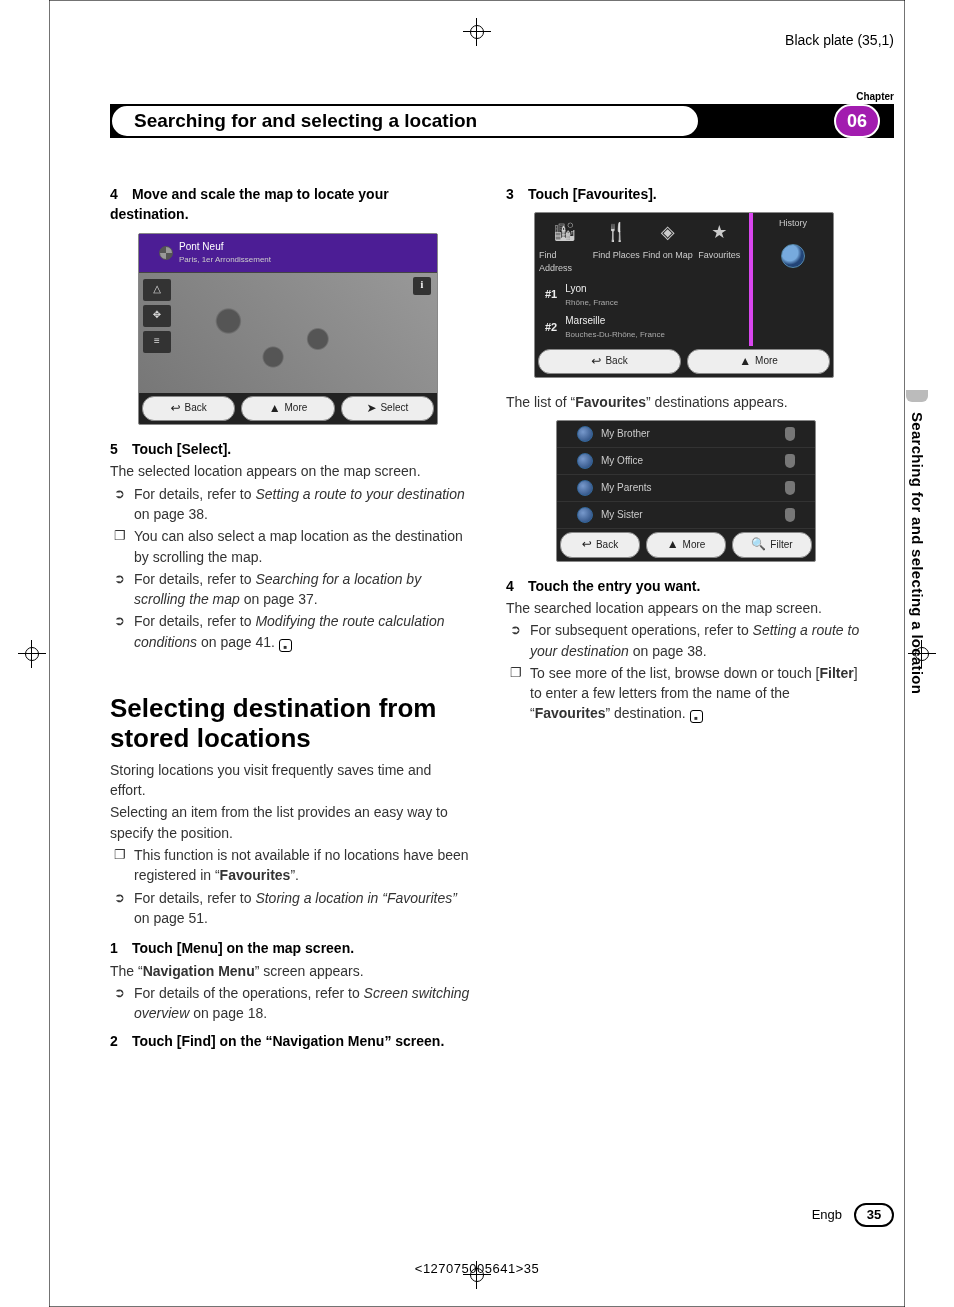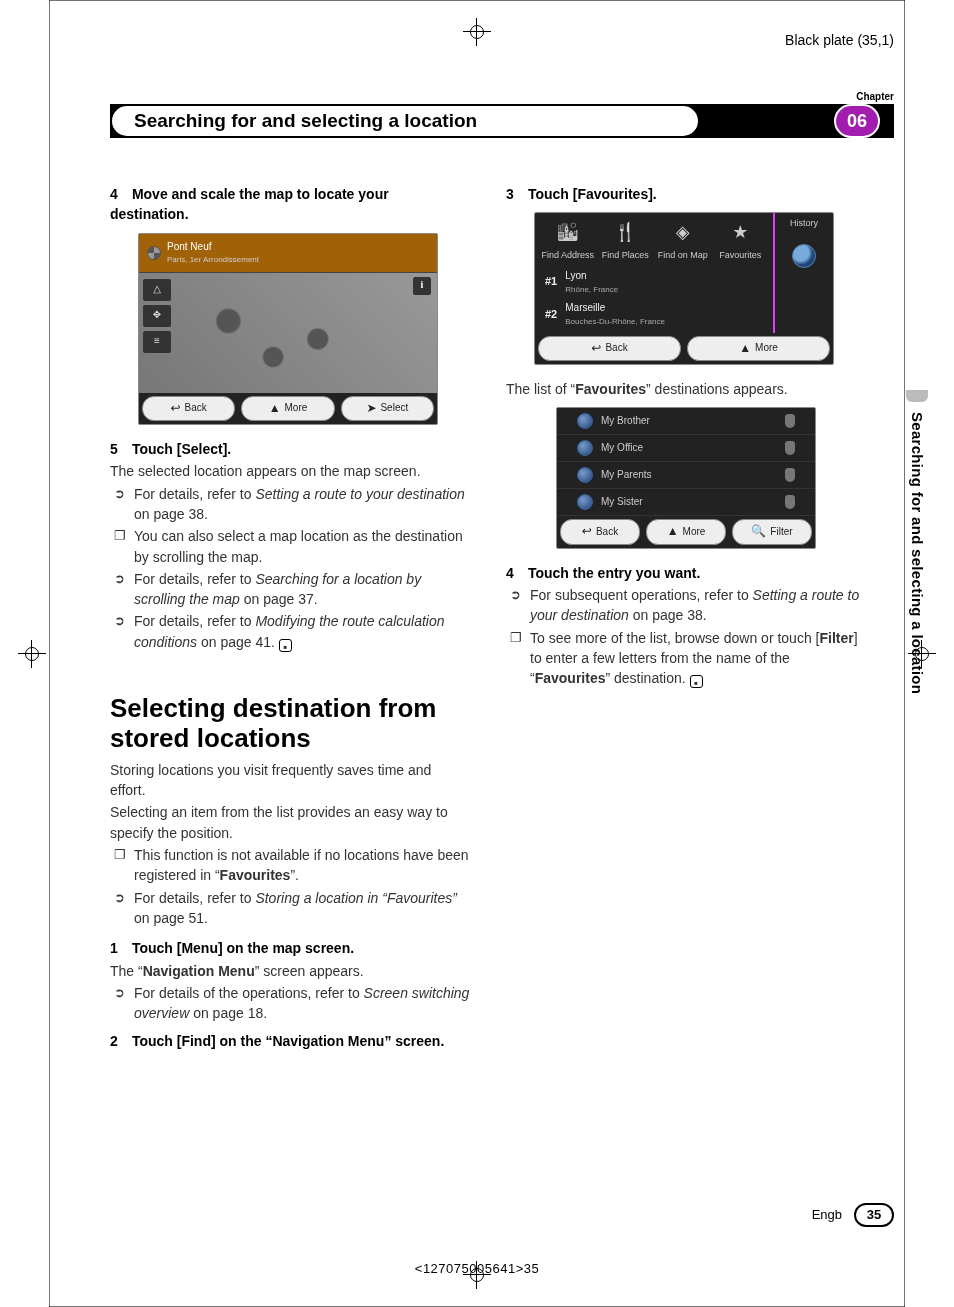--- a/index.html
+++ b/index.html
@@ -147,22 +147,22 @@
   }
 
   
   .mock {
     width:300px; background:#222; color:#ccc;
     border:1px solid #888; border-radius:2px;
     font-size:10px; margin:8px 0 14px 28px;
     overflow:hidden;
   }
   .mock .topbar {
-    background:#a16207; display:flex; align-items:center;
-    padding:6px 8px; gap:6px; border-bottom:1px solid #444;
+    background:#4c1d95; display:flex; align-items:center;
+    padding:6px 20px; gap:6px; border-bottom:1px solid #444;
   }
   .mock .map-area {
     position:relative; height:120px;
     background:
       radial-gradient(circle at 30% 40%, #555 0 5%, transparent 6%),
       radial-gradient(circle at 60% 55%, #555 0 5%, transparent 6%),
       radial-gradient(circle at 45% 70%, #555 0 5%, transparent 6%),
       linear-gradient(45deg,#777,#999);
     background-color:#999;
   }
@@ -203,24 +203,24 @@
     font-size:18px;
   }
   .mock.menu .list { padding:2px 6px 2px; }
   .mock.menu .li {
     display:flex; align-items:center; gap:8px; padding:3px 4px;
   }
   .mock.menu .rank { font-weight:bold; font-size:11px; color:#eee; }
   .mock.menu .li .tit { font-size:10px; color:#eee; }
   .mock.menu .li .sub { font-size:8px; color:#aaa; display:block;}
   .mock.menu .sideBtn {
-    width:60px; display:flex; flex-direction:column;
+    width:84px; display:flex; flex-direction:column;
     align-items:center; justify-content:flex-start; gap:14px;
     font-size:9px; color:#ccc; padding:4px 0;
-    border-left:2px solid #d946ef;
+    border-left:4px solid #d946ef;
   }
   .mock.menu .sideBtn .globe {
     width:24px;height:24px;border-radius:50%;
     background:radial-gradient(circle at 35% 35%, #7ad 0 40%, #247 60% 100%);
     border:1px solid #58a;
   }
 
   .mock.favs .fi {
     display:flex; align-items:center; justify-content:space-between;
     padding:5px 20px; border-bottom:1px solid #333;gap:28px;
@@ -489,20 +489,23 @@
                 <span>Filter</span>
               </div>
           </div>
         </div>
 
         <div class="step" style="margin-top:12px">
           <div class="step-line">
             <span class="step-num">4</span>
             <span>Touch the entry you want.</span>
           </div>
+          <div class="body-text">
+              <p>The searched location appears on the map screen.</p>
+            </div>
           <ul class="notes">
             <li class="arrow">
               <span>For subsequent operations, refer to </span><span class="ital">Setting a route to your destination</span><span> on page 38.</span>
             </li>
             <li class="box">
               <span>To see more of the list, browse down or touch [</span><span class="bold">Filter</span><span>] to enter a few letters from the name of the “</span><span class="bold">Favourites</span><span>” destination.</span>
               <span class="endmark"></span>
             </li>
           </ul>
         </div>

